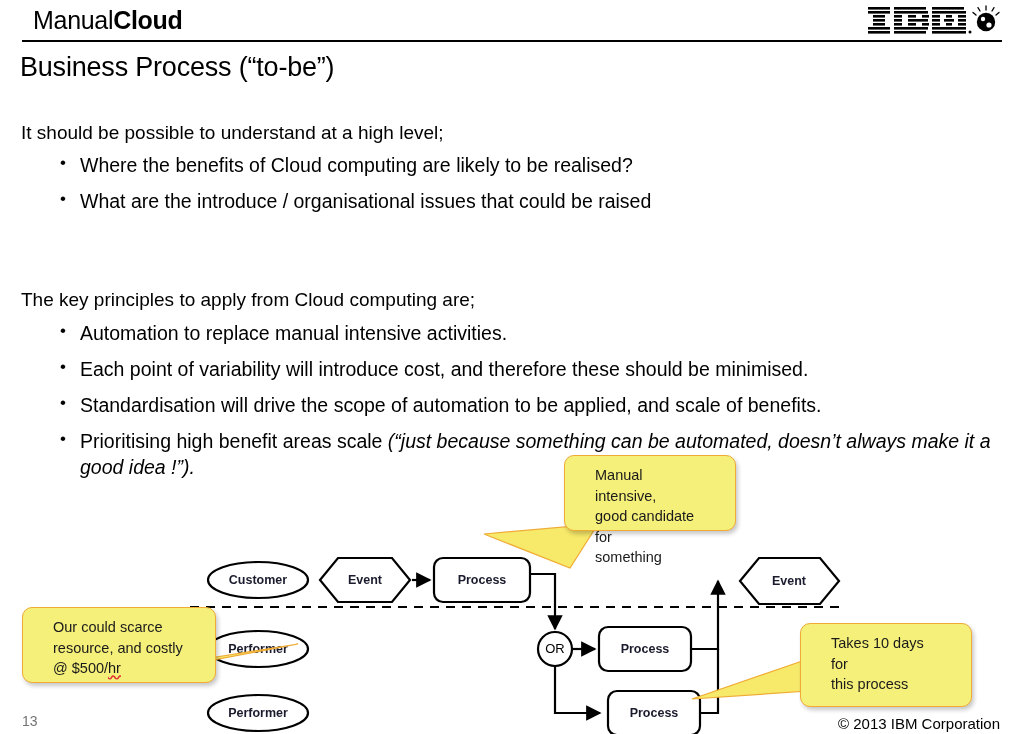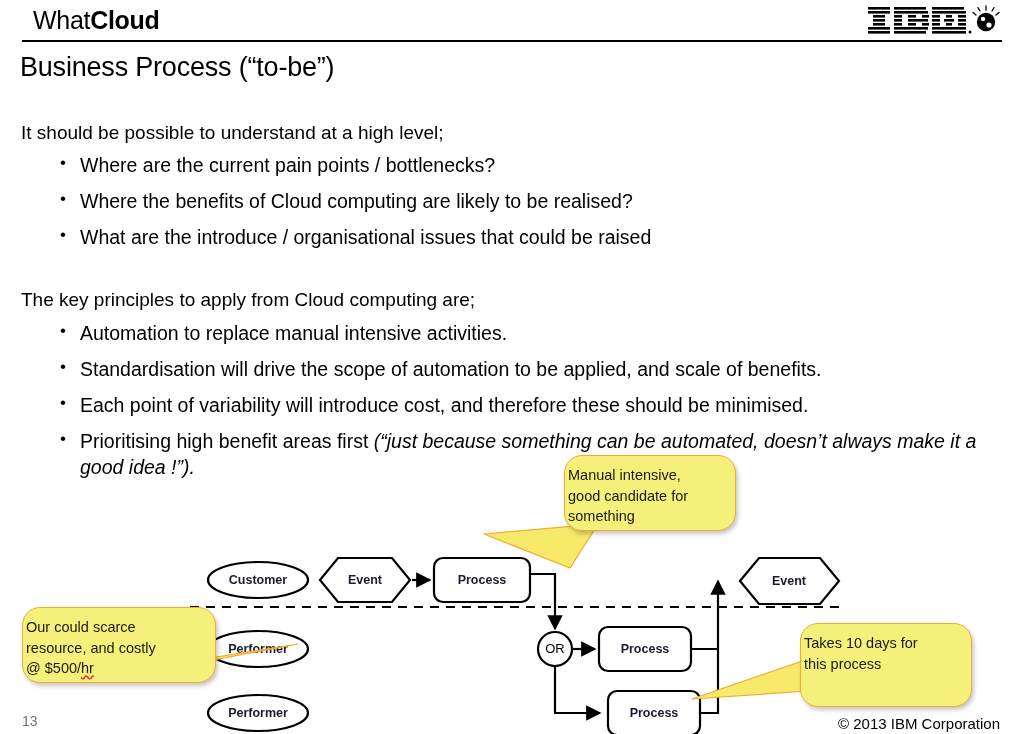--- a/index.html
+++ b/index.html
@@ -135,26 +135,26 @@
     stroke-width: 1.8;
     stroke-dasharray: 9 7;
     fill: none;
   }
 
   
   .callout {
     position: absolute;
     background: #f5f07a;
     border: 1.6px solid #efab34;
-    border-radius: 18px;
+    border-radius: 10px;
     box-shadow: 2px 3px 4px rgba(0,0,0,0.22);
     font-size: 14.5px;
     line-height: 1.42;
     color: #1a1a1a;
-    padding: 9px 3px;
+    padding: 9px 30px;
     box-sizing: border-box;
     z-index: 5;
   }
   .callout .spell-err {
     text-decoration: underline wavy #e03030;
     text-decoration-skip-ink: none;
   }
   .callout-tail {
     position: absolute;
     z-index: 4;
@@ -184,21 +184,21 @@
     color: #000;
     white-space: nowrap;
   }
 </style>
 </head>
 <body>
 
 <div id="header">
 
   <div id="brand">
-    <span class="brand-light">What</span><span class="brand-bold">Cloud</span>
+    <span class="brand-light">Manual</span><span class="brand-bold">Cloud</span>
   </div>
 
   <div id="ibm-logo">
     <svg width="132" height="30" viewBox="0 0 132 30" xmlns="http://www.w3.org/2000/svg">
       <g fill="#000">
 
         <rect x="0" y="2" width="22" height="2.6"></rect>
         <rect x="0" y="6" width="22" height="2.6"></rect>
         <rect x="5" y="10" width="12" height="2.6"></rect>
         <rect x="5" y="14" width="12" height="2.6"></rect>
@@ -249,32 +249,31 @@
   </div>
 
   <div id="header-rule"></div>
 </div>
 
 <div id="slide-title">Business Process (“to-be”)</div>
 
 <div id="lead-1" class="lead">It should be possible to understand at a high level;</div>
 
 <ul id="bullets-1" class="bullet-list">
-  <li>Where are the current pain points / bottlenecks?</li>
   <li>Where the benefits of Cloud computing are likely to be realised?</li>
   <li>What are the introduce / organisational issues that could be raised</li>
 </ul>
 
 <div id="lead-2" class="lead">The key principles to apply from Cloud computing are;</div>
 
 <ul id="bullets-2" class="bullet-list">
   <li>Automation to replace manual intensive activities.</li>
+  <li>Each point of variability will introduce cost, and therefore these should be minimised.</li>
   <li>Standardisation will drive the scope of automation to be applied, and scale of benefits.</li>
-  <li>Each point of variability will introduce cost, and therefore these should be minimised.</li>
-  <li><span>Prioritising high benefit areas first </span><span class="ital">(“just because something can be automated, doesn’t always make it a good idea !”).</span></li>
+  <li><span>Prioritising high benefit areas scale </span><span class="ital">(“just because something can be automated, doesn’t always make it a good idea !”).</span></li>
 </ul>
 
 <div id="diagram">
   <svg width="1024" height="286" viewBox="0 0 1024 286" xmlns="http://www.w3.org/2000/svg">
     <defs>
       <marker id="arrow" viewBox="0 0 10 10" refX="9" refY="5" markerWidth="7" markerHeight="7" orient="auto-start-reverse">
         <path d="M 0 0 L 10 5 L 0 10 z" fill="#000"></path>
       </marker>
     </defs>
 

